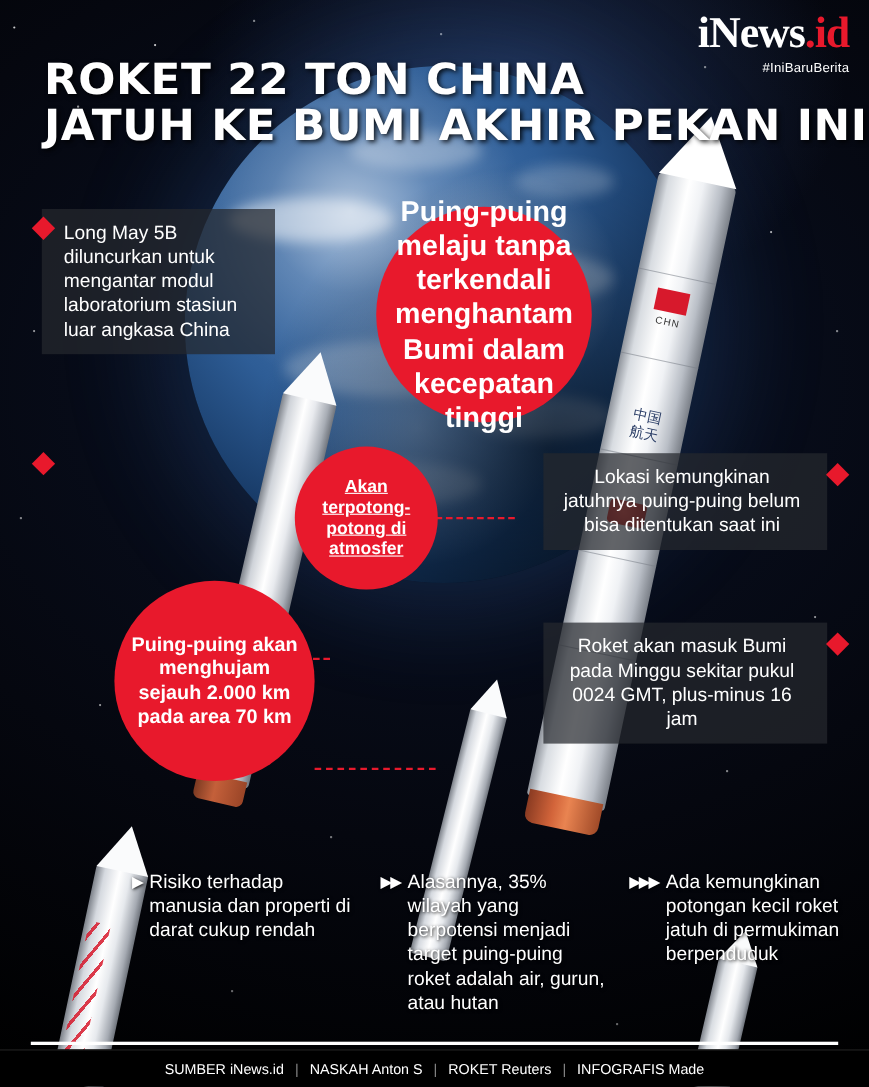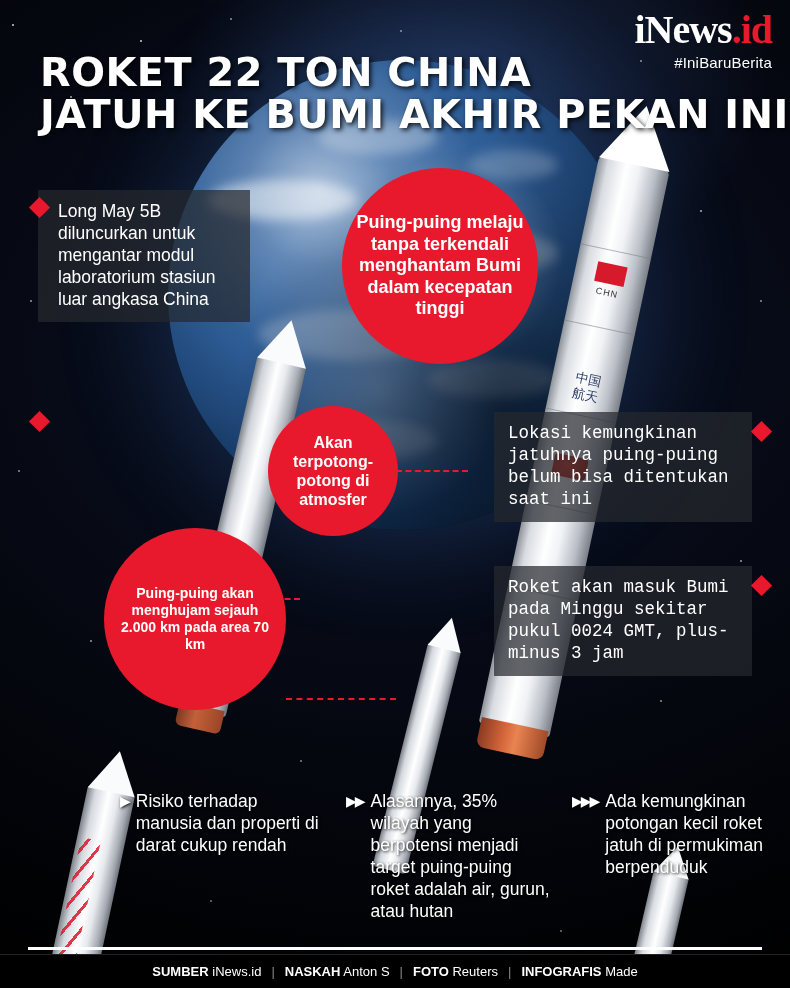--- a/index.html
+++ b/index.html
@@ -61,21 +61,21 @@
     text-align: right;
     z-index: 30;
   }
   .logo-text {
     font-size: 40px; font-weight: bold; color: #fff;
     letter-spacing: -1px; line-height: 1;
     font-family: "Liberation Serif", serif;
   }
   .logo-text .accent { color: #e8192c; text-align: center; }
   .logo-tag {
-    font-size: 15px; color: #fff; margin-top: 4px; letter-spacing: .2px;
+    font-size: 12px; color: #fff; margin-top: 4px; letter-spacing: .2px;
   }
 
   .headline {
     position: absolute; left: 40px; top: 52px;
     z-index: 30;
     width: 720px;
   }
   .headline .line {
     font-family: "DejaVu Sans", sans-serif;
     font-weight: bold;
@@ -251,21 +251,21 @@
   .panel {
     position: absolute;
     background: rgba(38,40,46,0.72);
     color: #fff;
     padding: 10px 14px 12px 20px;
     z-index: 20;
     font-size: 17.5px;
     line-height: 1.26;
     font-family: "Liberation Sans", sans-serif;
   }
-  .panel.right-align { text-align: left; padding: 10px 20px 12px 14px; font-family: Liberation Mono, monospace; }
+  .panel.right-align { text-align: center; padding: 10px 20px 12px 14px; }
   .diamond {
     position: absolute;
     width: 15px; height: 15px;
     background: #e8192c;
     transform: rotate(45deg);
     z-index: 22;
   }
 
   #panel-1 { left: 38px; top: 190px; width: 212px; }
   #panel-2 { left: 38px; top: 404px; width: 198px; }
@@ -280,23 +280,23 @@
     color: #fff;
     display: flex;
     align-items: center;
     justify-content: center;
     text-align: center;
     font-weight: bold;
     z-index: 21;
     font-family: "Liberation Sans", sans-serif;
     line-height: 1.2;
   }
-  #circle-1 { left: 342px; top: 168px; width: 196px; height: 196px; font-size: 18px; padding: 0 14px; }
-  #circle-2 { left: 268px; top: 406px; width: 130px; height: 130px; font-size: 16px; padding: 0 8px; }
-  #circle-3 { left: 104px; top: 528px; width: 182px; height: 182px; font-size: 14px; padding: 0 12px; }
+  #circle-1 { left: 342px; top: 188px; width: 196px; height: 196px; font-size: 26px; padding: 0 14px; }
+  #circle-2 { left: 268px; top: 406px; width: 130px; height: 130px; font-size: 16px; padding: 0 8px; text-decoration: underline; }
+  #circle-3 { left: 104px; top: 528px; width: 182px; height: 182px; font-size: 18px; padding: 0 12px; }
 
   .dashleader {
     position: absolute;
     border-top: 2px dashed #e8192c;
     z-index: 19;
   }
 
   
   .bottom-row {
     position: absolute;
@@ -325,21 +325,21 @@
     background: #000;
     color: #fff;
     display: flex;
     align-items: center;
     justify-content: center;
     font-size: 13px;
     z-index: 40;
     border-top: 1px solid #222;
   }
   .footer .seg { margin: 0 4px; }
-  .footer b { font-weight: bold; }
+  .footer b { font-weight: normal; }
   .footer .divider { color: #888; margin: 0 6px; }
   .footer-rule {
     position: absolute; left: 28px; right: 28px; bottom: 38px;
     height: 3px; background: #fff; z-index: 40;
   }
 </style>
 </head>
 <body>
 
 <div id="infographic">
@@ -432,21 +432,21 @@
 
   <div class="diamond" style="left:32px; top:200px;"></div>
   <div class="panel" id="panel-1">Long May 5B diluncurkan untuk mengantar modul laboratorium stasiun luar angkasa China</div>
 
   <div class="diamond" style="left:32px; top:414px;"></div>
 
   <div class="diamond" style="left:754px; top:424px;"></div>
   <div class="panel right-align" id="panel-3">Lokasi kemungkinan jatuhnya puing-puing belum bisa ditentukan saat ini</div>
 
   <div class="diamond" style="left:754px; top:578px;"></div>
-  <div class="panel right-align" id="panel-4">Roket akan masuk Bumi pada Minggu sekitar pukul 0024 GMT, plus-minus 3 jam</div>
+  <div class="panel right-align" id="panel-4">Roket akan masuk Bumi pada Minggu sekitar pukul 0024 GMT, plus-minus 16 jam</div>
 
   <div class="circle" id="circle-1">Puing-puing melaju tanpa terkendali menghantam Bumi dalam kecepatan tinggi</div>
   <div class="circle" id="circle-2">Akan terpotong-potong di atmosfer</div>
   <div class="circle" id="circle-3">Puing-puing akan menghujam sejauh 2.000 km pada area 70 km</div>
 
   <div class="bottom-row">
     <div class="bcol">
       <span class="arrows">▶</span>
       <span>Risiko terhadap manusia dan properti di darat cukup rendah</span>
     </div>
@@ -459,18 +459,18 @@
       <span>Ada kemungkinan potongan kecil roket jatuh di permukiman berpenduduk</span>
     </div>
   </div>
 
   <div class="footer-rule"></div>
   <div class="footer">
     <span class="seg"><b>SUMBER</b> <span>iNews.id</span></span>
     <span class="divider">|</span>
     <span class="seg"><b>NASKAH</b> <span>Anton S</span></span>
     <span class="divider">|</span>
-    <span class="seg"><b>FOTO</b> <span>Reuters</span></span>
+    <span class="seg"><b>ROKET</b> <span>Reuters</span></span>
     <span class="divider">|</span>
     <span class="seg"><b>INFOGRAFIS</b> <span>Made</span></span>
   </div>
 
 </div>
 
 </body></html>

